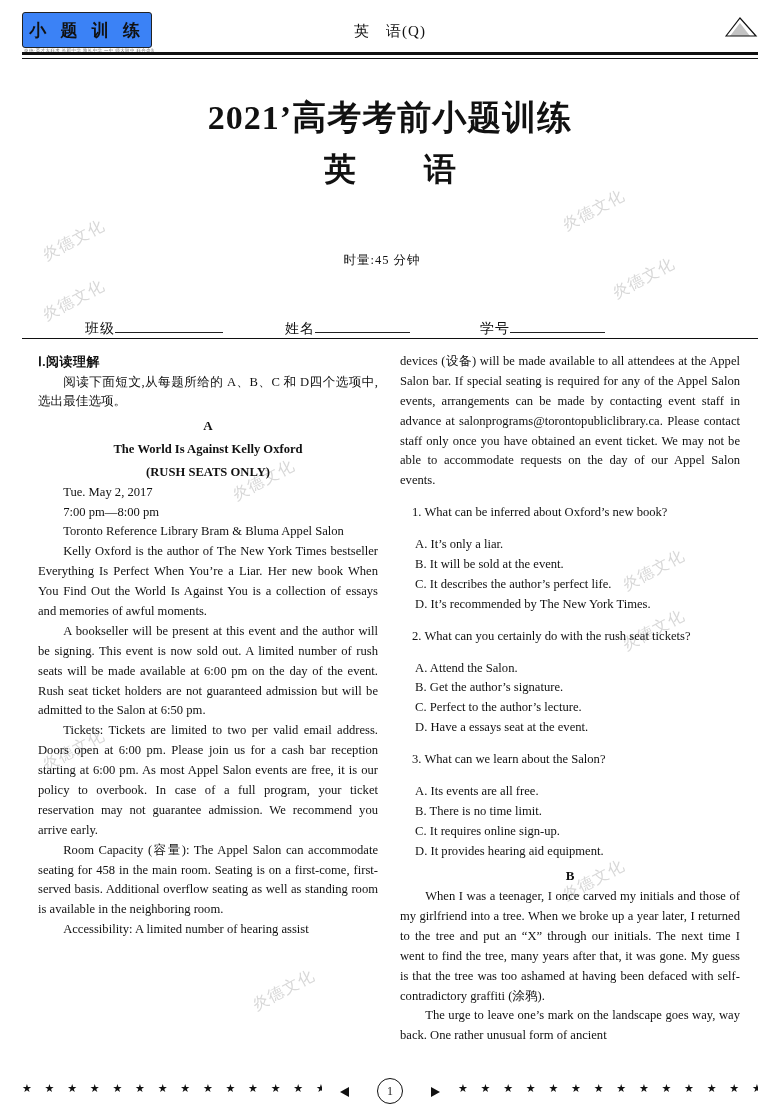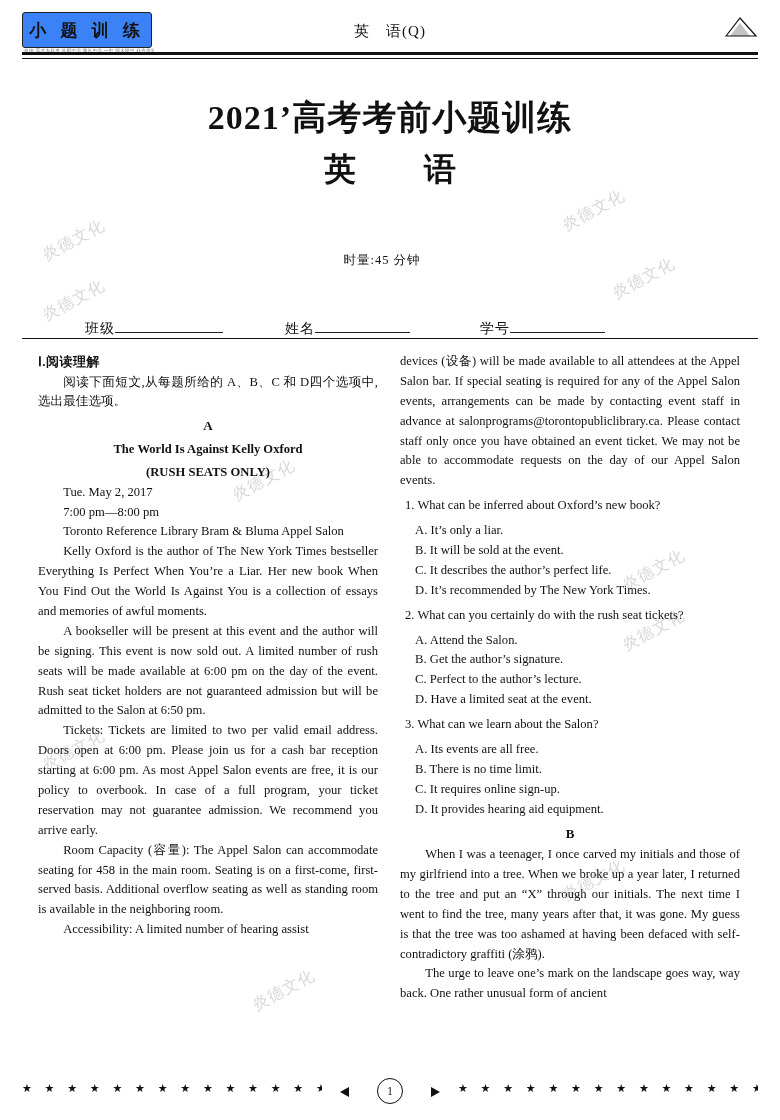--- a/index.html
+++ b/index.html
@@ -186,21 +186,21 @@
     margin: 3px 0 0 0;
     text-indent: 0;
   }
   .passage-letter {
     text-align: center;
     font-weight: bold;
     font-size: 13px;
     margin: 4px 0 1px 0;
     text-indent: 0;
   }
-  .q { margin: 5px; text-indent: 0; font-family: Liberation Serif, serif; }
+  .q { margin: 12px; text-indent: 0; font-family: Liberation Serif, serif; }
   .opt { margin: 0; text-indent: 1.2em; }
 
   
   .footer {
     position: absolute;
     left: 22px; top: 1078px;
     width: 736px;
     height: 26px;
   }
   .stars {
@@ -332,21 +332,21 @@
     <p class="opt">C. It describes the author’s perfect life.</p>
     <p class="opt">D. It’s recommended by The New York Times.</p>
 
     <p class="q">
       <span>2.</span>
       <span>What can you certainly do with the rush seat tickets?</span>
     </p>
     <p class="opt">A. Attend the Salon.</p>
     <p class="opt">B. Get the author’s signature.</p>
     <p class="opt">C. Perfect to the author’s lecture.</p>
-    <p class="opt">D. Have a limited seat at the event.</p>
+    <p class="opt">D. Have a essays seat at the event.</p>
 
     <p class="q">
       <span>3.</span>
       <span>What can we learn about the Salon?</span>
     </p>
     <p class="opt">A. Its events are all free.</p>
     <p class="opt">B. There is no time limit.</p>
     <p class="opt">C. It requires online sign-up.</p>
     <p class="opt">D. It provides hearing aid equipment.</p>
 

